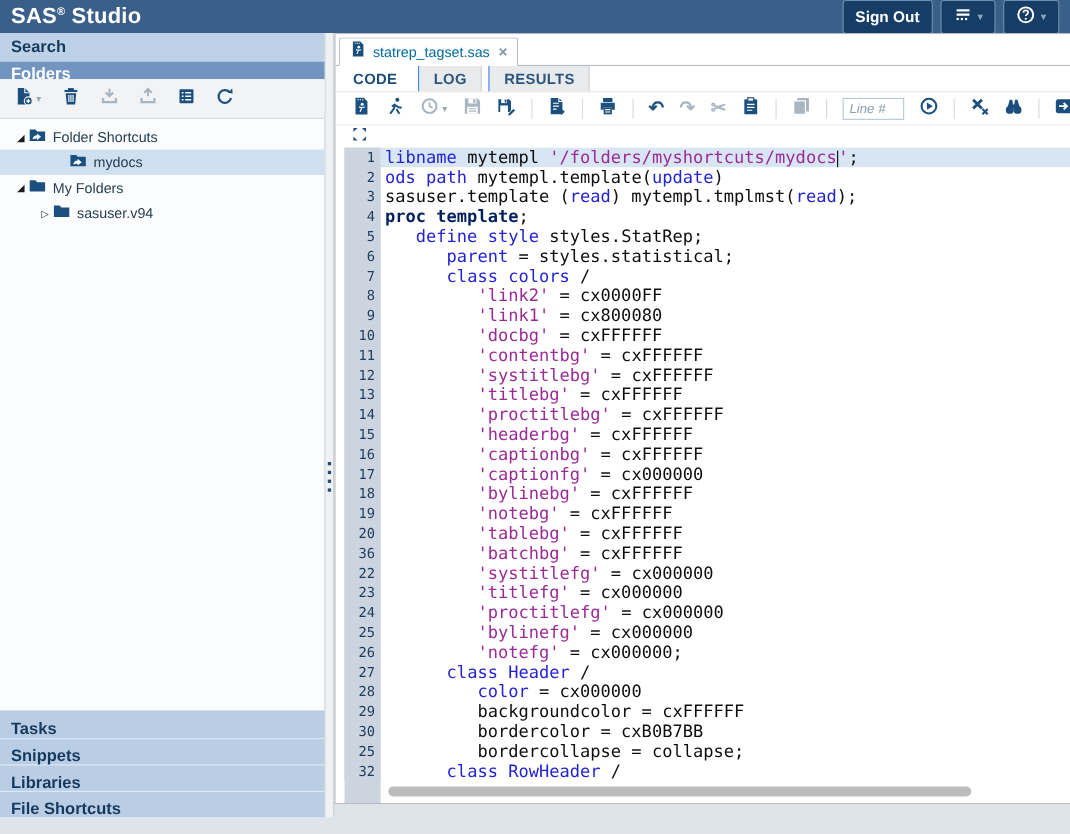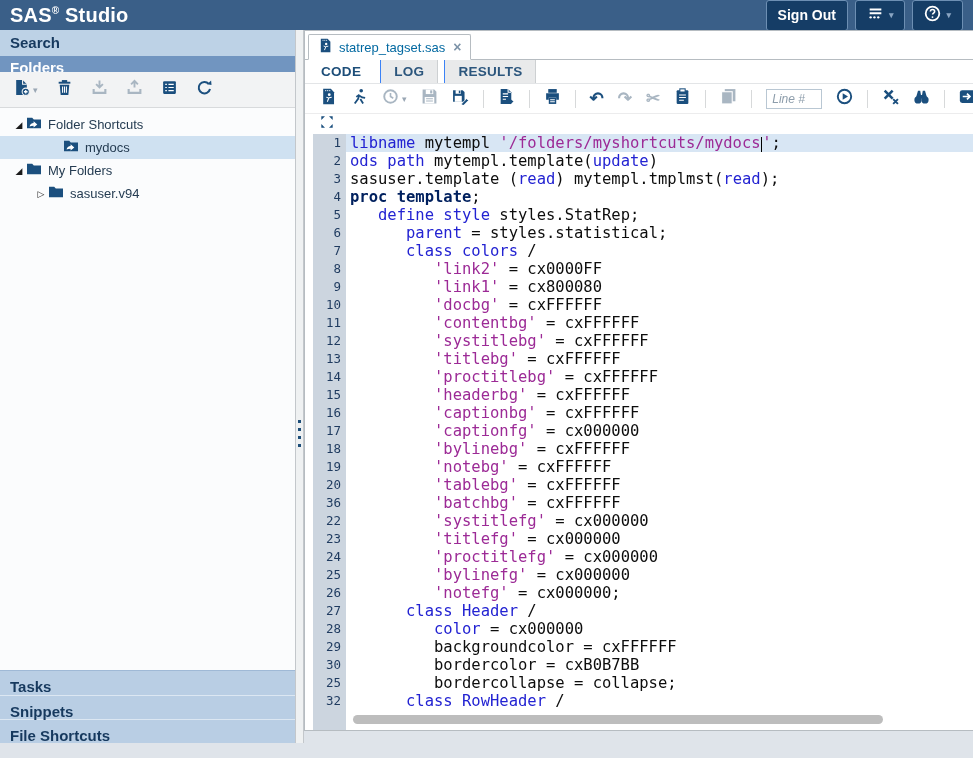--- a/index.html
+++ b/index.html
@@ -195,20 +195,21 @@
           <span class="tree-caret">▷</span>
           <span><svg viewBox="0 0 16 16" fill="currentColor">
               <path d="M1 2.8h5.2L7.8 4.6H15v8.6H1z"></path>
             </svg></span>
           <span>sasuser.v94</span>
         </div>
       </div>
     <div class="accordion">
         <div class="acc-item">Tasks</div>
         <div class="acc-item">Snippets</div>
+        <div class="acc-item">Libraries</div>
         <div class="acc-item">File Shortcuts</div>
       </div>
   </aside>
 
   <div class="splitter">
     <span class="dots">
         <i></i>
         <i></i>
         <i></i>
         <i></i>

